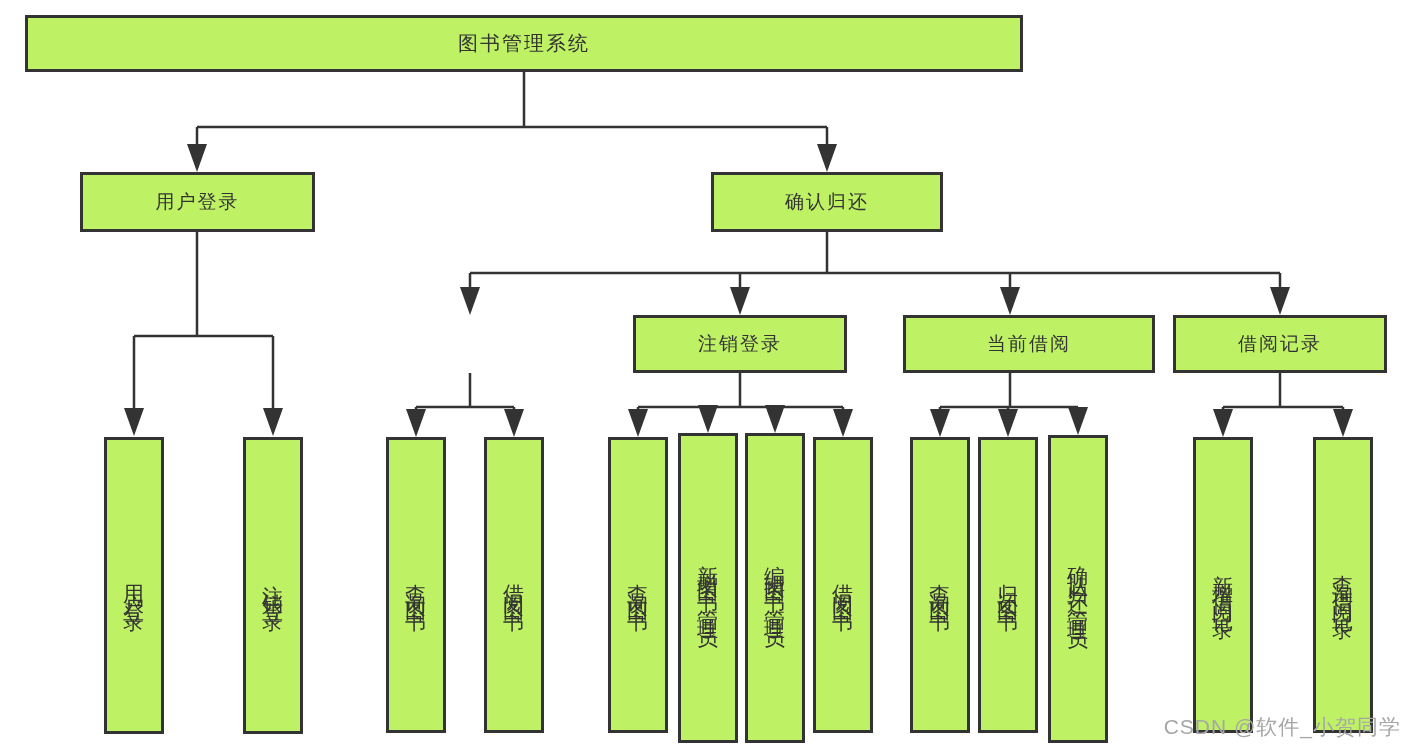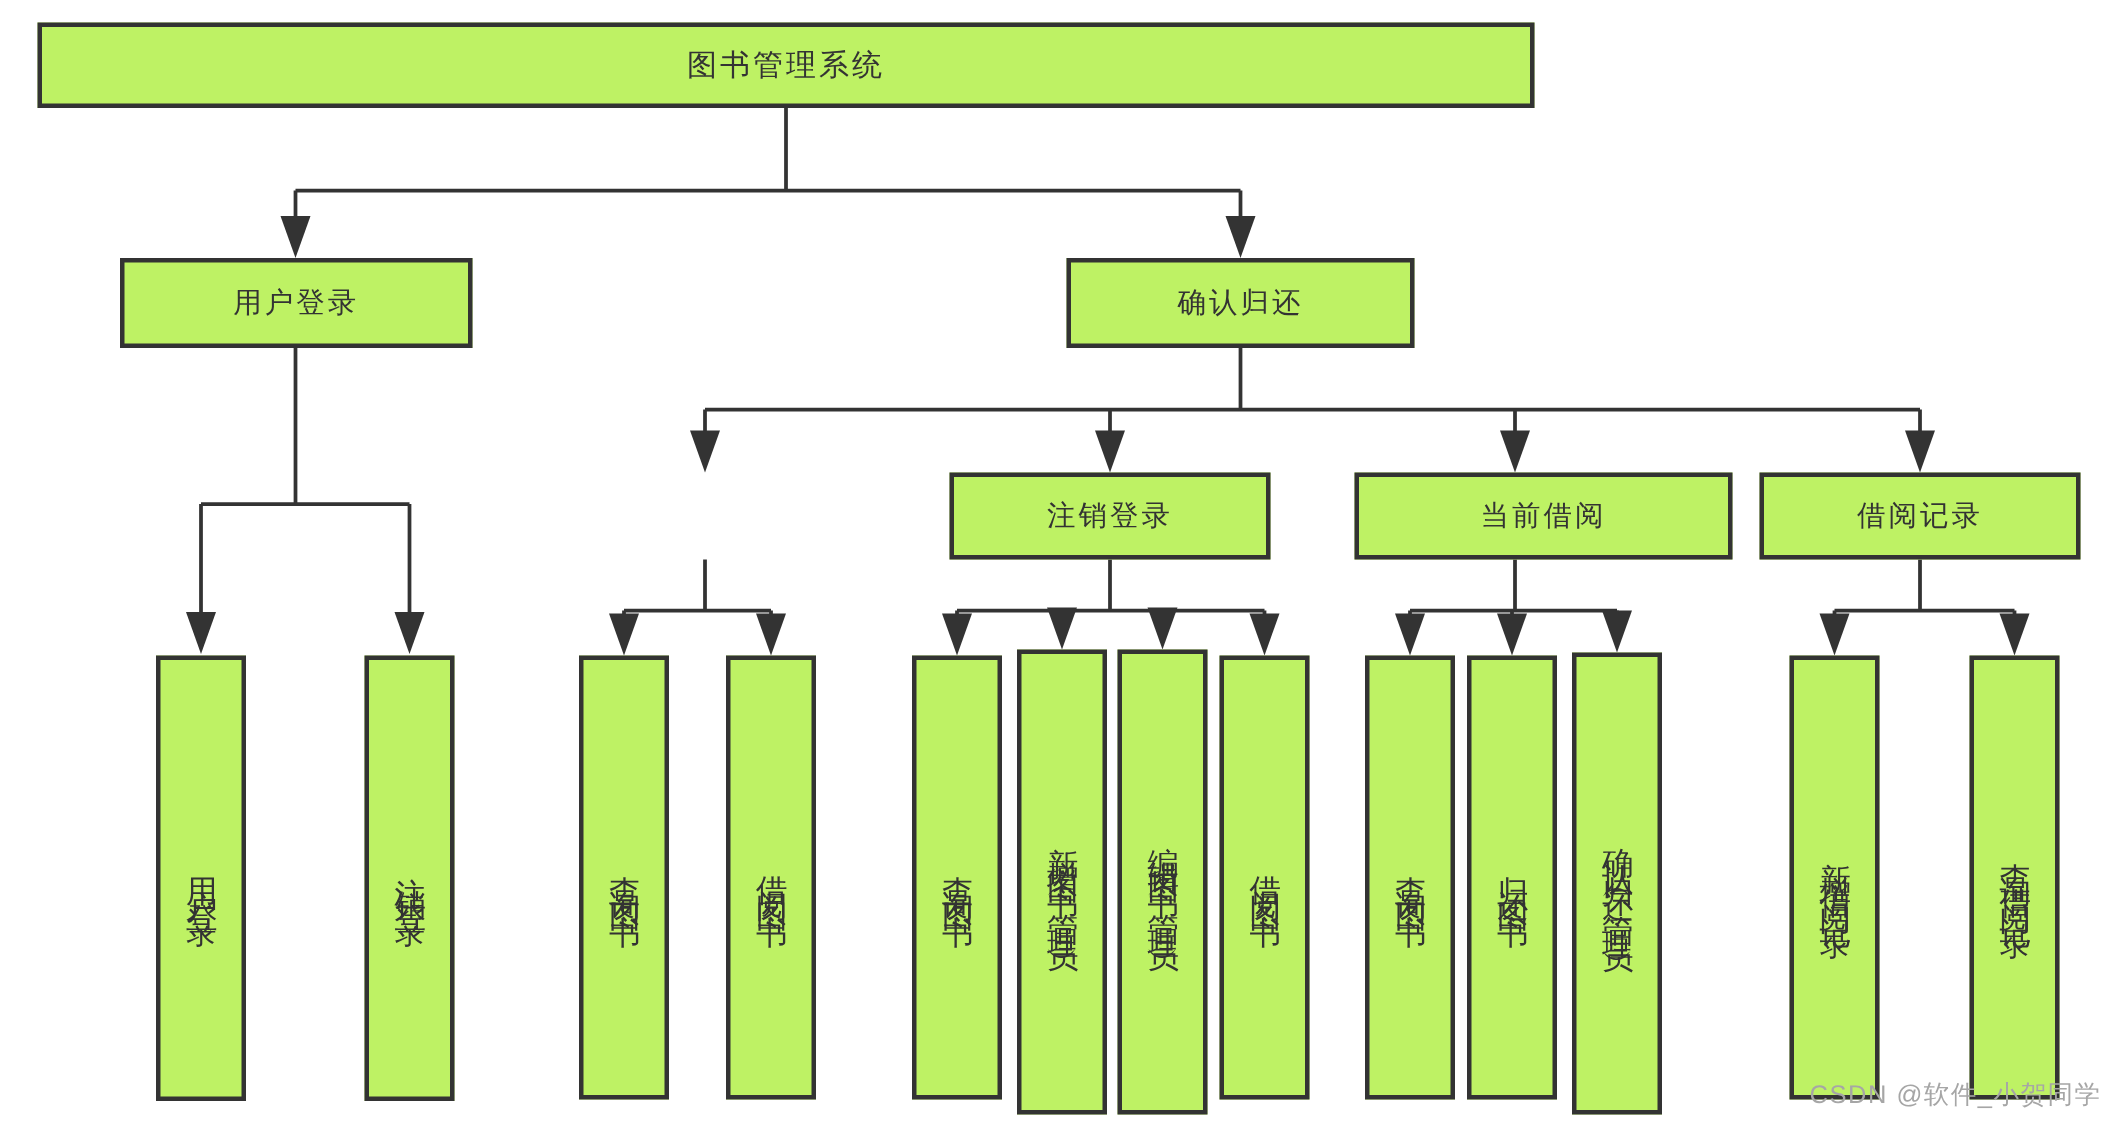--- a/index.html
+++ b/index.html
@@ -13,21 +13,21 @@
     display:flex;align-items:center;justify-content:center;z-index:2;color:#333;
   }
   .h-node{font-size:19px;letter-spacing:2px;white-space:nowrap;}
   .root-node{font-size:20px;}
   .v-node{
     writing-mode:vertical-rl;text-orientation:mixed;
     font-size:21px;letter-spacing:9px;line-height:1;
   }
   .watermark{
     position:absolute;right:4px;bottom:6px;z-index:5;
-    font-size:17px;color:#a6a6a6;letter-spacing:1px;white-space:nowrap;
+    font-size:21px;color:#a6a6a6;letter-spacing:1px;white-space:nowrap;
   }
 </style>
 </head>
 <body>
 
 <div class="canvas">
 
   <svg class="connectors" width="1405" height="747" viewBox="0 0 1405 747">
 
     <path d="M524,72 V127 M197,127 H827 M197,127 V152 M827,127 V152" fill="none" stroke="#333" stroke-width="2.5"></path>

